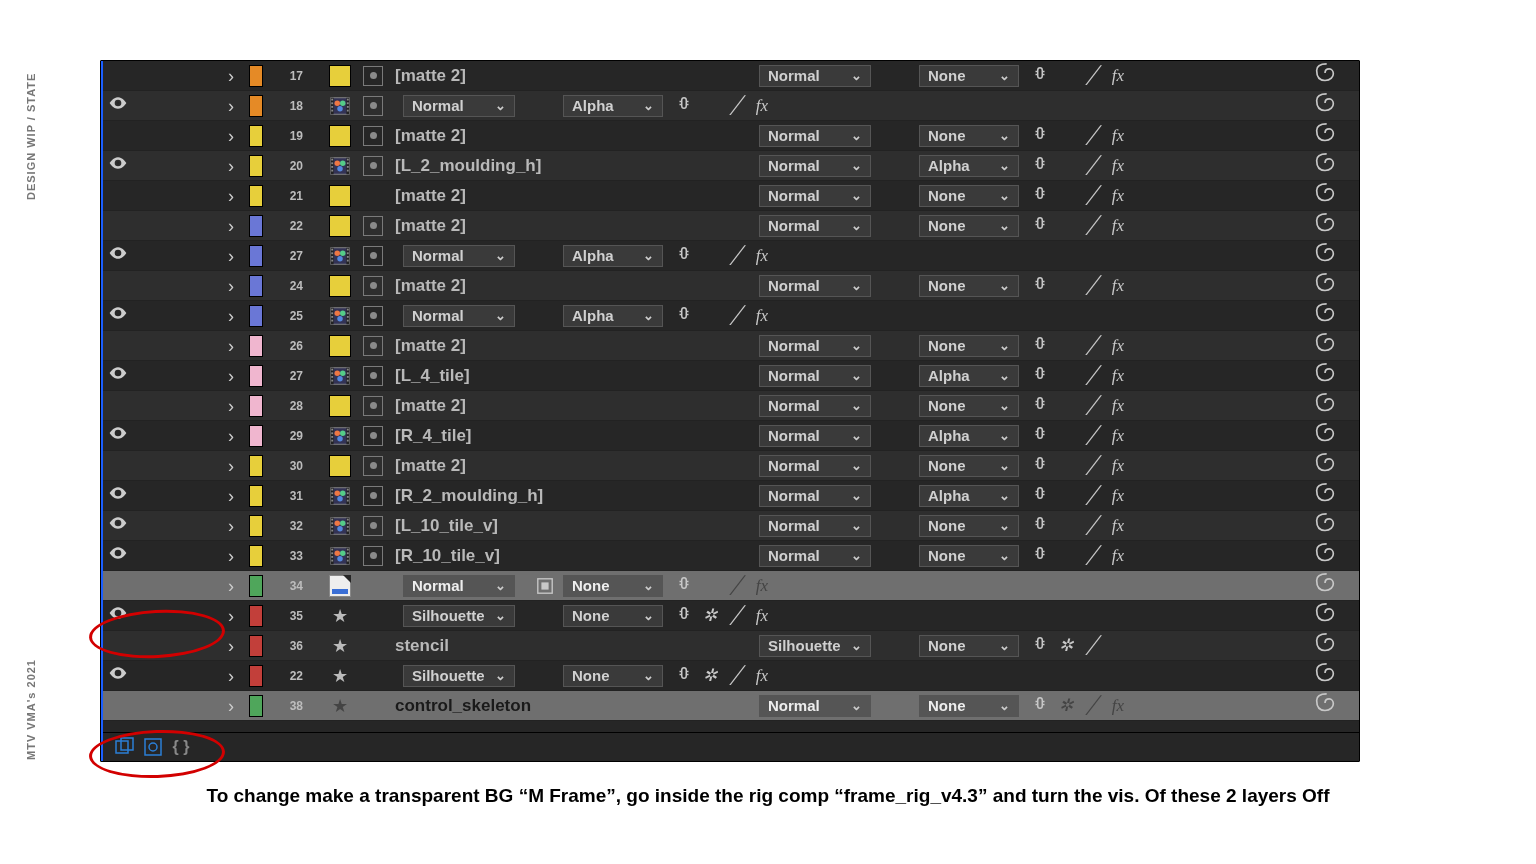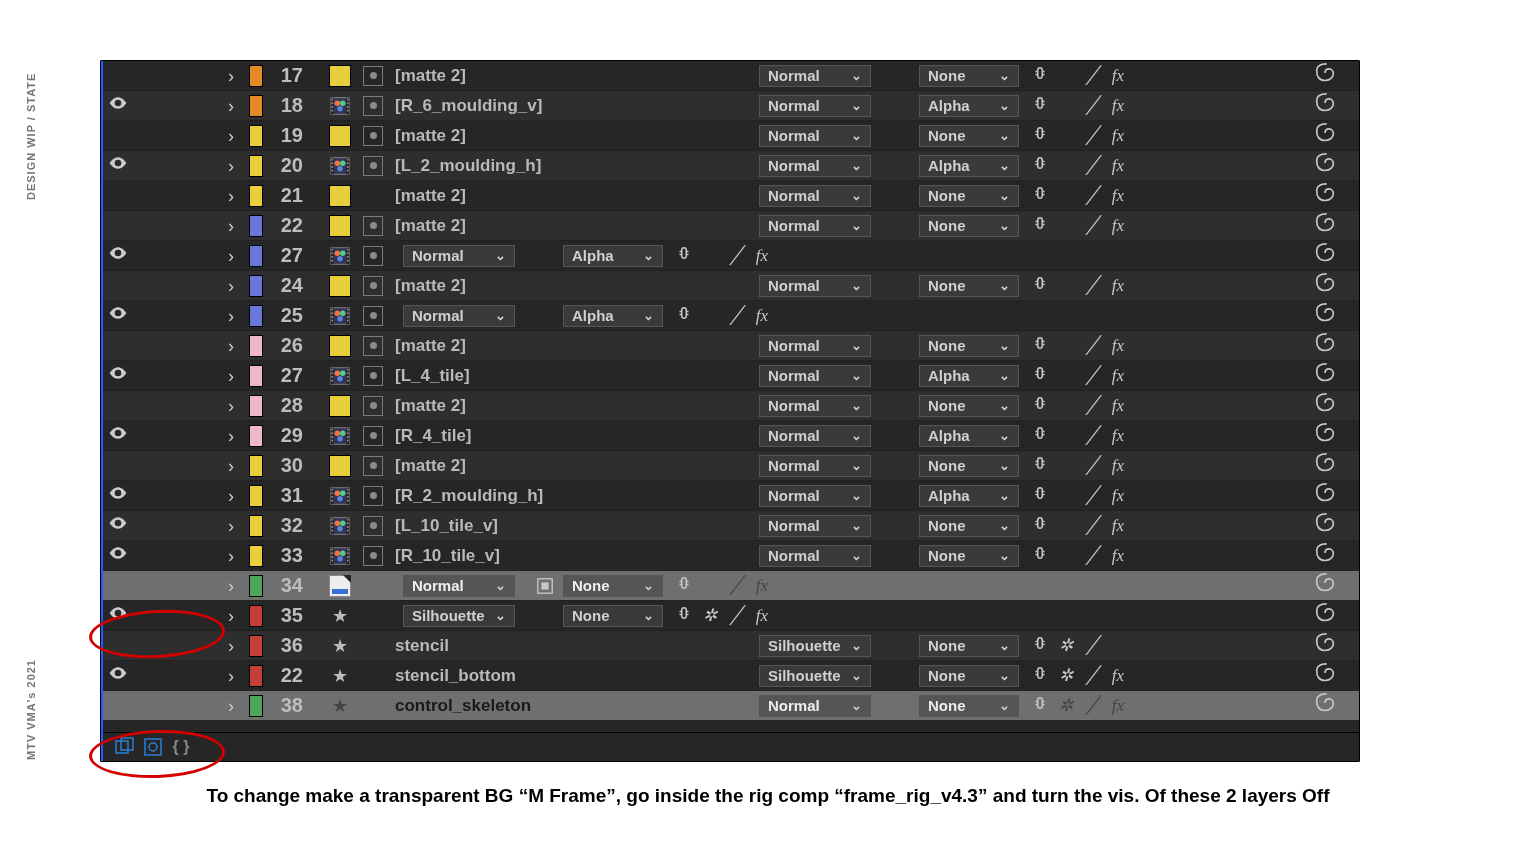--- a/index.html
+++ b/index.html
@@ -15,21 +15,21 @@
   .row.alt{background:#2e2e2e;}
   .row.sel{background:#6f6f6f;color:#eee;}
 
   .vis{width:34px;text-align:center;font-size:18px;color:#ccc;}
   .col-b{width:34px;}
   .col-c{width:18px;}
   .col-d{width:34px;}
 
   .twirl{width:20px;text-align:center;color:#ccc;font-size:18px;line-height:0;}
   .label{width:14px;height:22px;margin:0 4px 0 8px;border:1px solid #000;box-sizing:border-box;}
-  .num{width:36px;text-align:right;padding-right:10px;font-weight:700;color:#bdbdbd;font-size:20px;}
+  .num{width:36px;text-align:right;padding-right:10px;font-weight:700;color:#bdbdbd;font-size:12px;}
 
   .source{width:34px;display:flex;align-items:center;justify-content:center;}
   .adj{width:32px;display:flex;align-items:center;justify-content:center;}
   .name{flex:0 0 auto;width:350px;padding-left:6px;color:#b9b9b9;font-weight:700;font-size:17px;}
   .row.sel .name{color:#1a1a1a;}
 
   .spacer-mid{flex:0 0 auto;width:14px;}
 
   .mode{width:112px;height:22px;background:#3a3a3a;color:#d0d0d0;display:flex;align-items:center;padding:0 8px;font-size:15px;font-weight:600;box-sizing:border-box;justify-content:space-between;border:1px solid #555;}
   .row.sel .mode{background:#555;color:#eee;}
@@ -142,21 +142,20 @@
           <div class="source">
             <svg class="film-icon" width="22" height="22">
               <use href="#film"></use>
             </svg>
           </div>
           <div class="adj">
             <div class="dot-box">
               <div class="d"></div>
             </div>
           </div>
-          <div class="name">[R_6_moulding_v]</div>
           <div class="spacer-mid"></div>
           <div class="mode">
             <span>Normal</span>
             <span class="carat">⌄</span>
           </div>
           <div class="trk-pad"></div>
           <div class="trk"></div>
           <div style="width:6px"></div>
           <div class="track">
             <span>Alpha</span>
@@ -1015,21 +1014,20 @@
           <div class="col-c"></div>
           <div class="col-d"></div>
           <div class="twirl">›</div>
           <div class="label" style="background:#c23f3a"></div>
           <div class="num">22</div>
           <div style="width:10px"></div>
           <div class="source">
             <span class="star">★</span>
           </div>
           <div class="adj"></div>
-          <div class="name">stencil_bottom</div>
           <div class="spacer-mid"></div>
           <div class="mode">
             <span>Silhouette</span>
             <span class="carat">⌄</span>
           </div>
           <div class="trk-pad"></div>
           <div class="trk"></div>
           <div style="width:6px"></div>
           <div class="track">
             <span>None</span>

